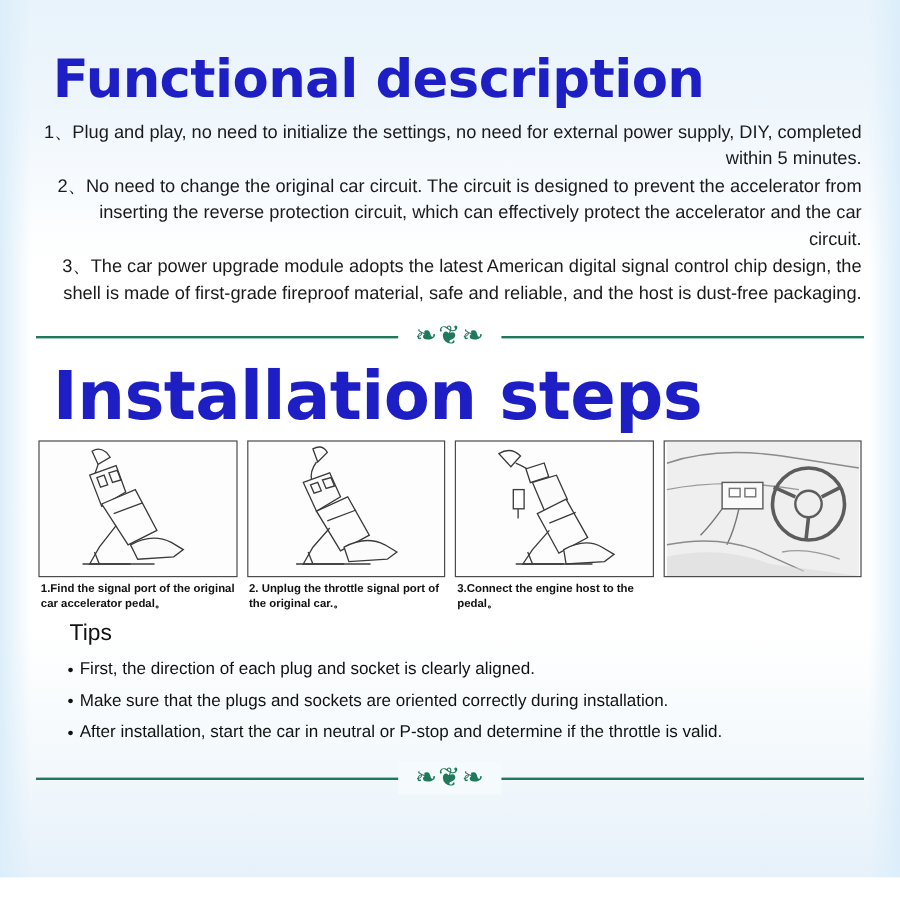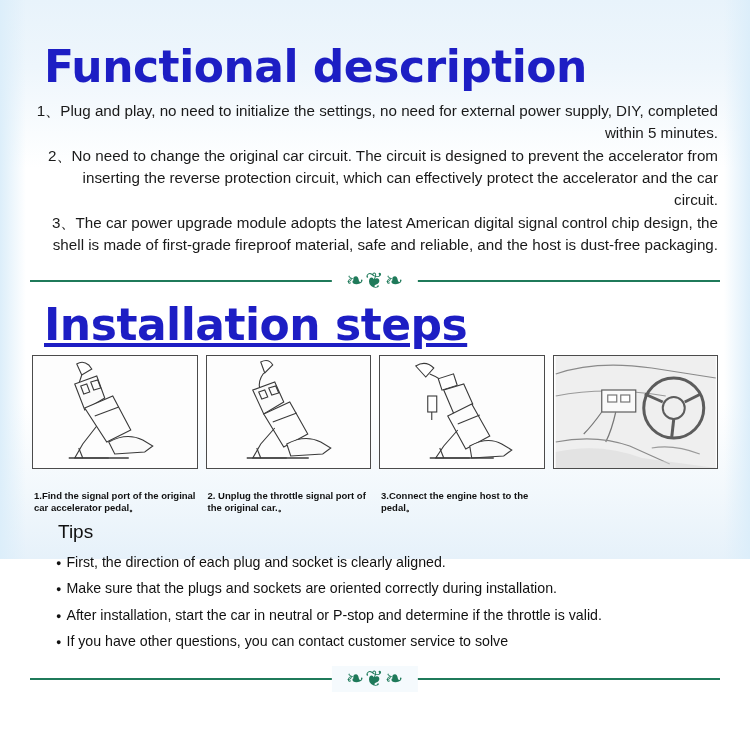--- a/index.html
+++ b/index.html
@@ -9,21 +9,21 @@
   body {
     width: 750px;
     height: 750px;
     font-family: "Liberation Sans", sans-serif;
     background: #ffffff;
     overflow: hidden;
   }
   .page {
     position: relative;
     width: 750px;
-    height: 559px;
+    height: 731px;
     background: linear-gradient(to bottom, #e8f3fb 0%, #eef6fc 12%, #ffffff 30%, #ffffff 72%, #f2f8fc 88%, #e6f1fa 100%);
     box-sizing: border-box;
     padding: 0 22px;
   }
   .page:before {
     content: "";
     position: absolute;
     left: 0; top: 0; bottom: 0;
     width: 26px;
     background: linear-gradient(to right, #dceefa 0%, rgba(255,255,255,0) 100%);
@@ -45,25 +45,24 @@
     color: #1d1ec4;
     letter-spacing: -0.5px;
   }
   #functional-title {
     font-size: 44px;
     padding-top: 44px;
     padding-left: 22px;
     line-height: 1.05;
   }
   #installation-title {
-    font-size: 44px;
+    font-size: 56px;
     padding-left: 22px;
     padding-top: 8px;
     line-height: 1.05;
-    text-decoration: underline;
   }
 
   .body-list {
     margin: 10px 0 0 0;
     padding: 0 10px 0 14px;
     list-style: none;
     color: #1a1a1a;
     font-size: 15.2px;
     line-height: 1.45;
   }
@@ -117,21 +116,20 @@
     background: #fdfdfd;
     position: relative;
     overflow: hidden;
   }
   .step-caption {
     font-size: 9.5px;
     line-height: 1.35;
     color: #111;
     font-weight: bold;
     padding: 4px 2px 0 2px;
-    margin-top: 17px;
   }
 
   .tips-head {
     font-size: 19px;
     color: #111;
     padding: 6px 0 0 36px;
     font-family: Liberation Sans, sans-serif;
   }
   .tips-list {
     margin: 6px 0 0 0;
@@ -265,21 +263,20 @@
     </div>
 
   </div>
 
   <div class="tips-head">Tips</div>
 
   <ul class="tips-list">
     <li>First, the direction of each plug and socket is clearly aligned.</li>
     <li>Make sure that the plugs and sockets are oriented correctly during installation.</li>
     <li>After installation, start the car in neutral or P-stop and determine if the throttle is valid.</li>
-    <li>If you have other questions, you can contact customer service to solve</li>
   </ul>
 
   <div class="divider bottom">
     <div class="rule"></div>
     <div class="orn">❧❦❧</div>
   </div>
 
 </div>
 
 </body></html>

